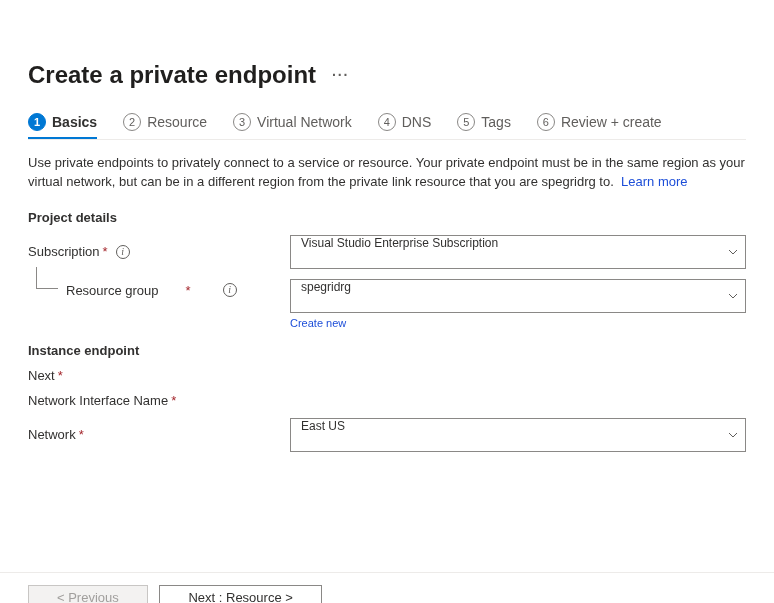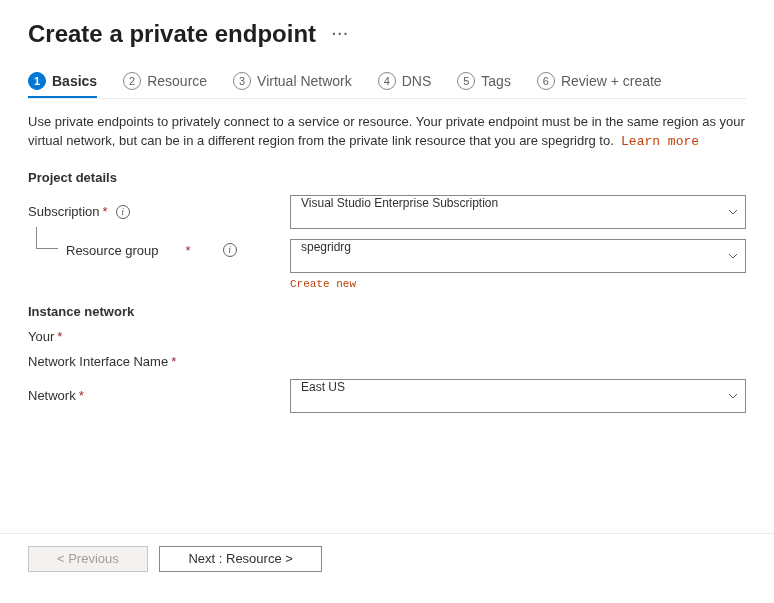--- a/index.html
+++ b/index.html
@@ -7,20 +7,21 @@
     margin: 0;
     padding: 0;
     font-family: "Segoe UI", -apple-system, Arial, sans-serif;
     font-size: 13px;
     color: #323130;
     background: #fff;
     width: 774px;
   }
   .page {
     padding: 20px 28px 20px 28px;
+    margin-top: 41px;
   }
   .page-title {
     font-size: 24px;
     font-weight: 600;
     color: #201f1e;
     margin: 0 0 24px 0;
     display: flex;
     align-items: center;
   }
   .title-more {
@@ -69,24 +70,23 @@
     border-color: #0078d4;
     color: #fff;
   }
   .description {
     font-size: 13px;
     color: #323130;
     line-height: 1.45;
     margin-bottom: 18px;
   }
   .link {
-    color: #c2410c;
+    color: #1d4ed8;
     cursor: pointer;
     text-decoration: none;
-    font-family: Liberation Mono, monospace;
   }
   .section-header {
     font-weight: 600;
     font-size: 13px;
     margin: 14px 0 10px 0;
   }
   .form-row {
     display: flex;
     align-items: center;
     margin-bottom: 10px;
@@ -266,25 +266,25 @@
         <span class="chevron">
           <svg width="12" height="12" viewBox="0 0 12 12">
               <path d="M2 4 L6 8 L10 4" stroke="#605e5c" stroke-width="1" fill="none"></path>
             </svg>
         </span>
       </div>
       <div class="sublink"><a class="link">Create new</a></div>
     </div>
   </div>
 
-  <div class="section-header">Instance network</div>
+  <div class="section-header">Instance endpoint</div>
 
   <div class="form-row">
     <div class="label-cell">
-      <span>Your</span>
+      <span>Next</span>
       <span class="req-star">*</span>
     </div>
   </div>
 
   <div class="form-row">
     <div class="label-cell">
       <span>Network Interface Name</span>
       <span class="req-star">*</span>
     </div>
   </div>

